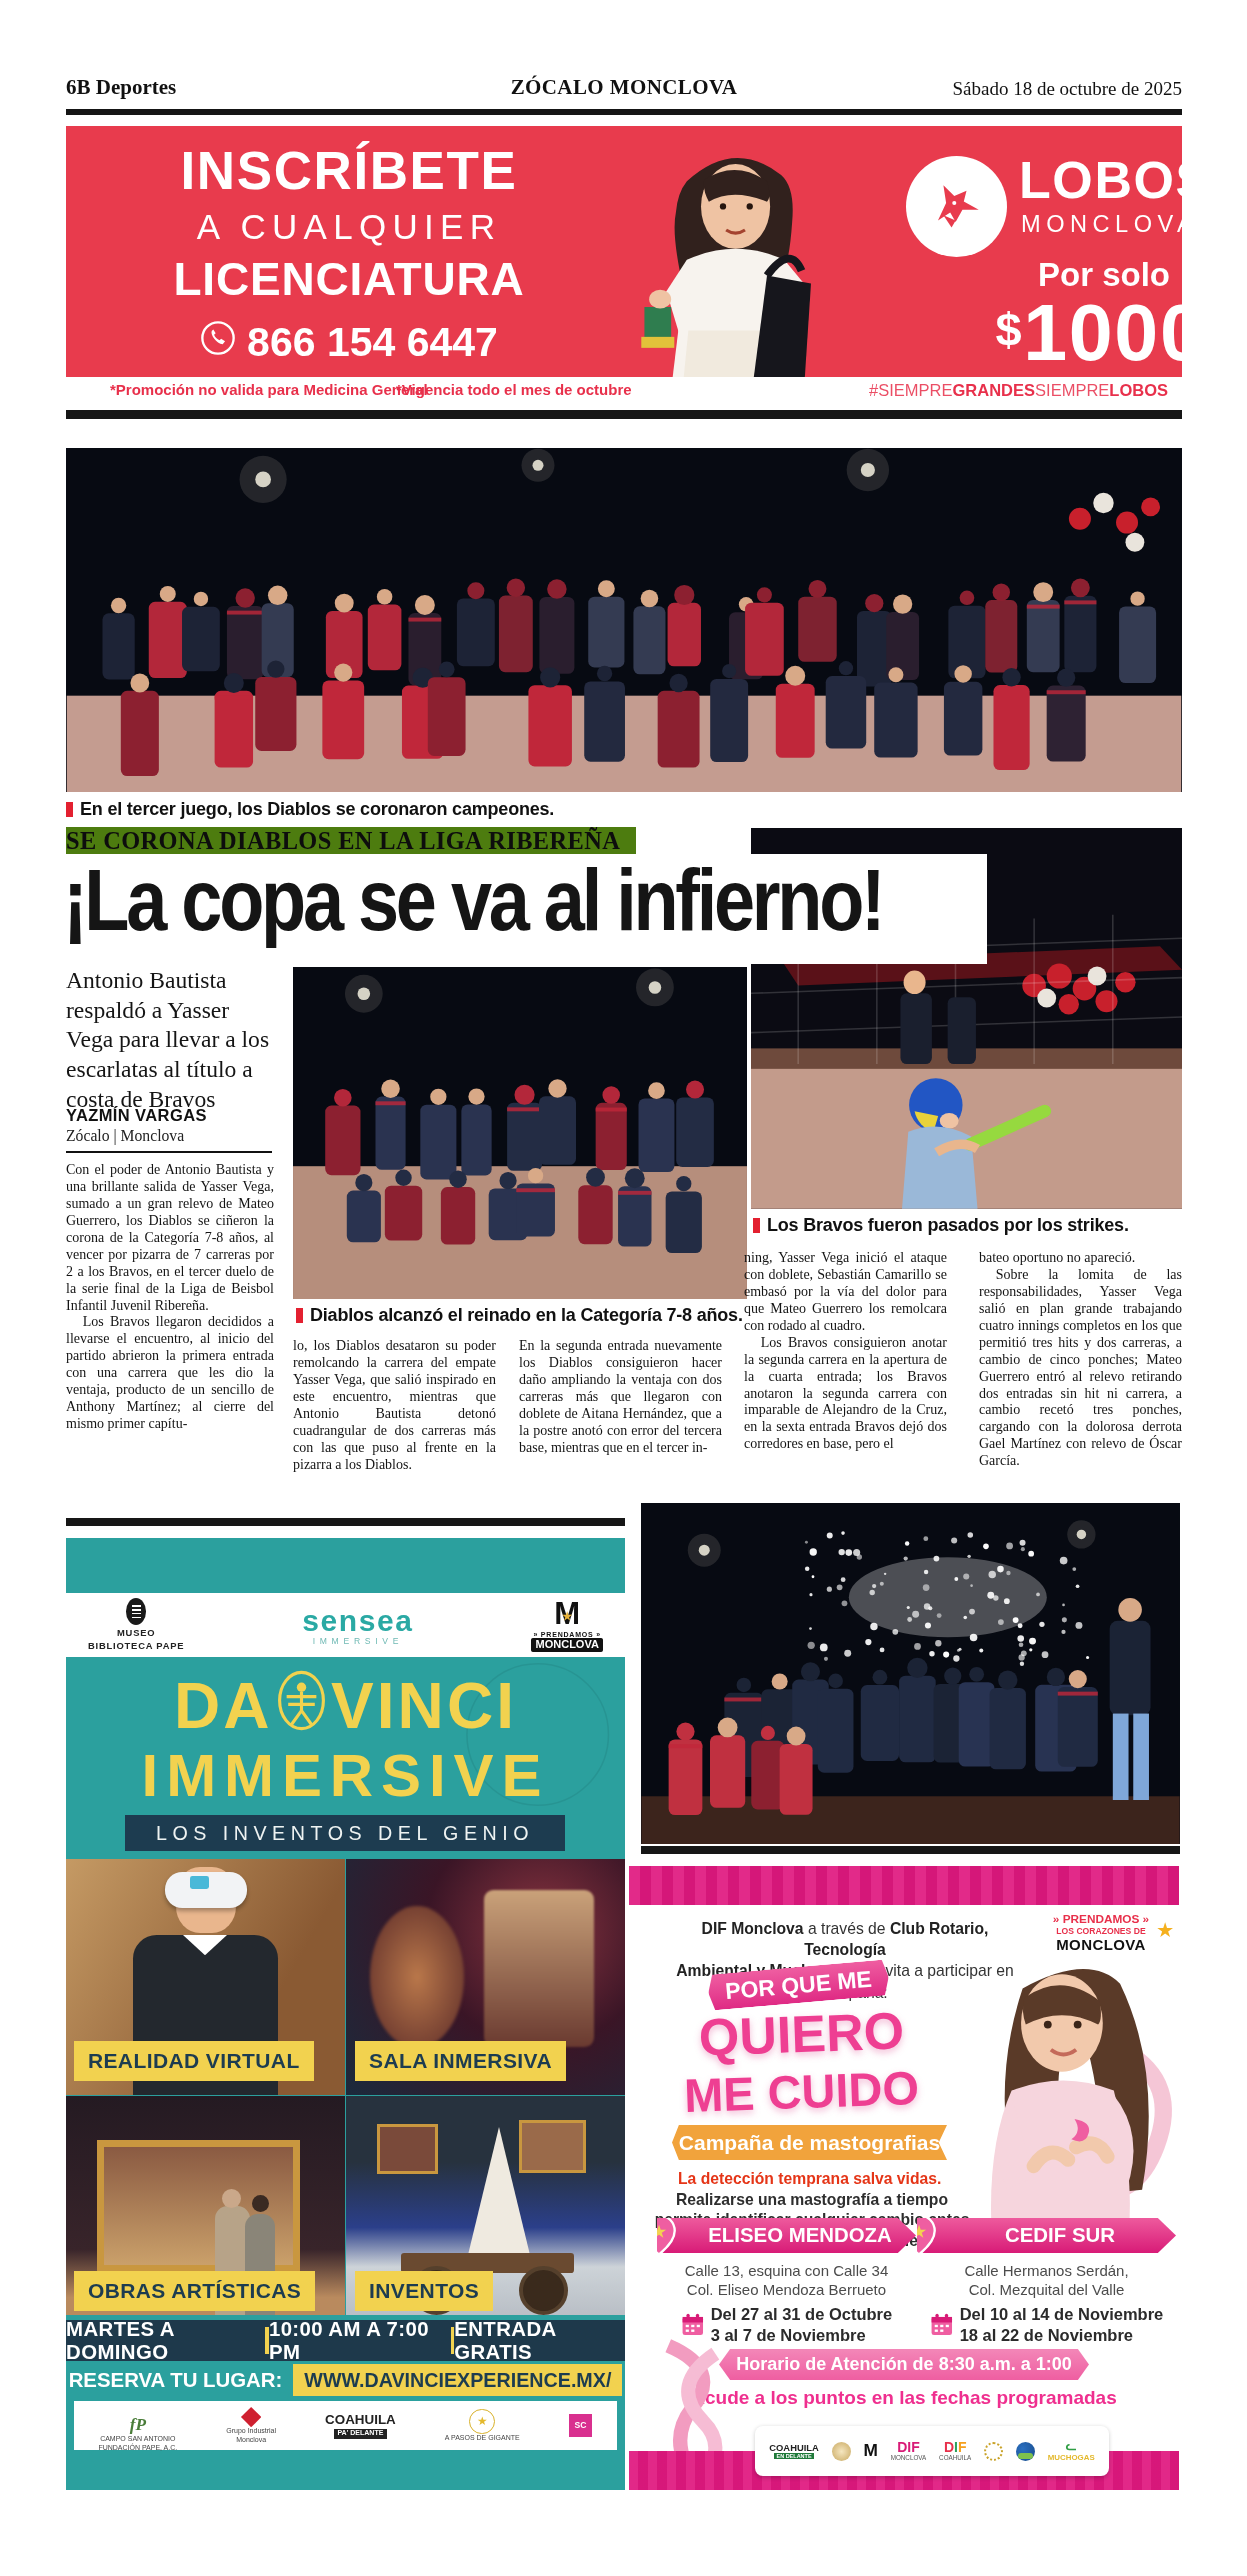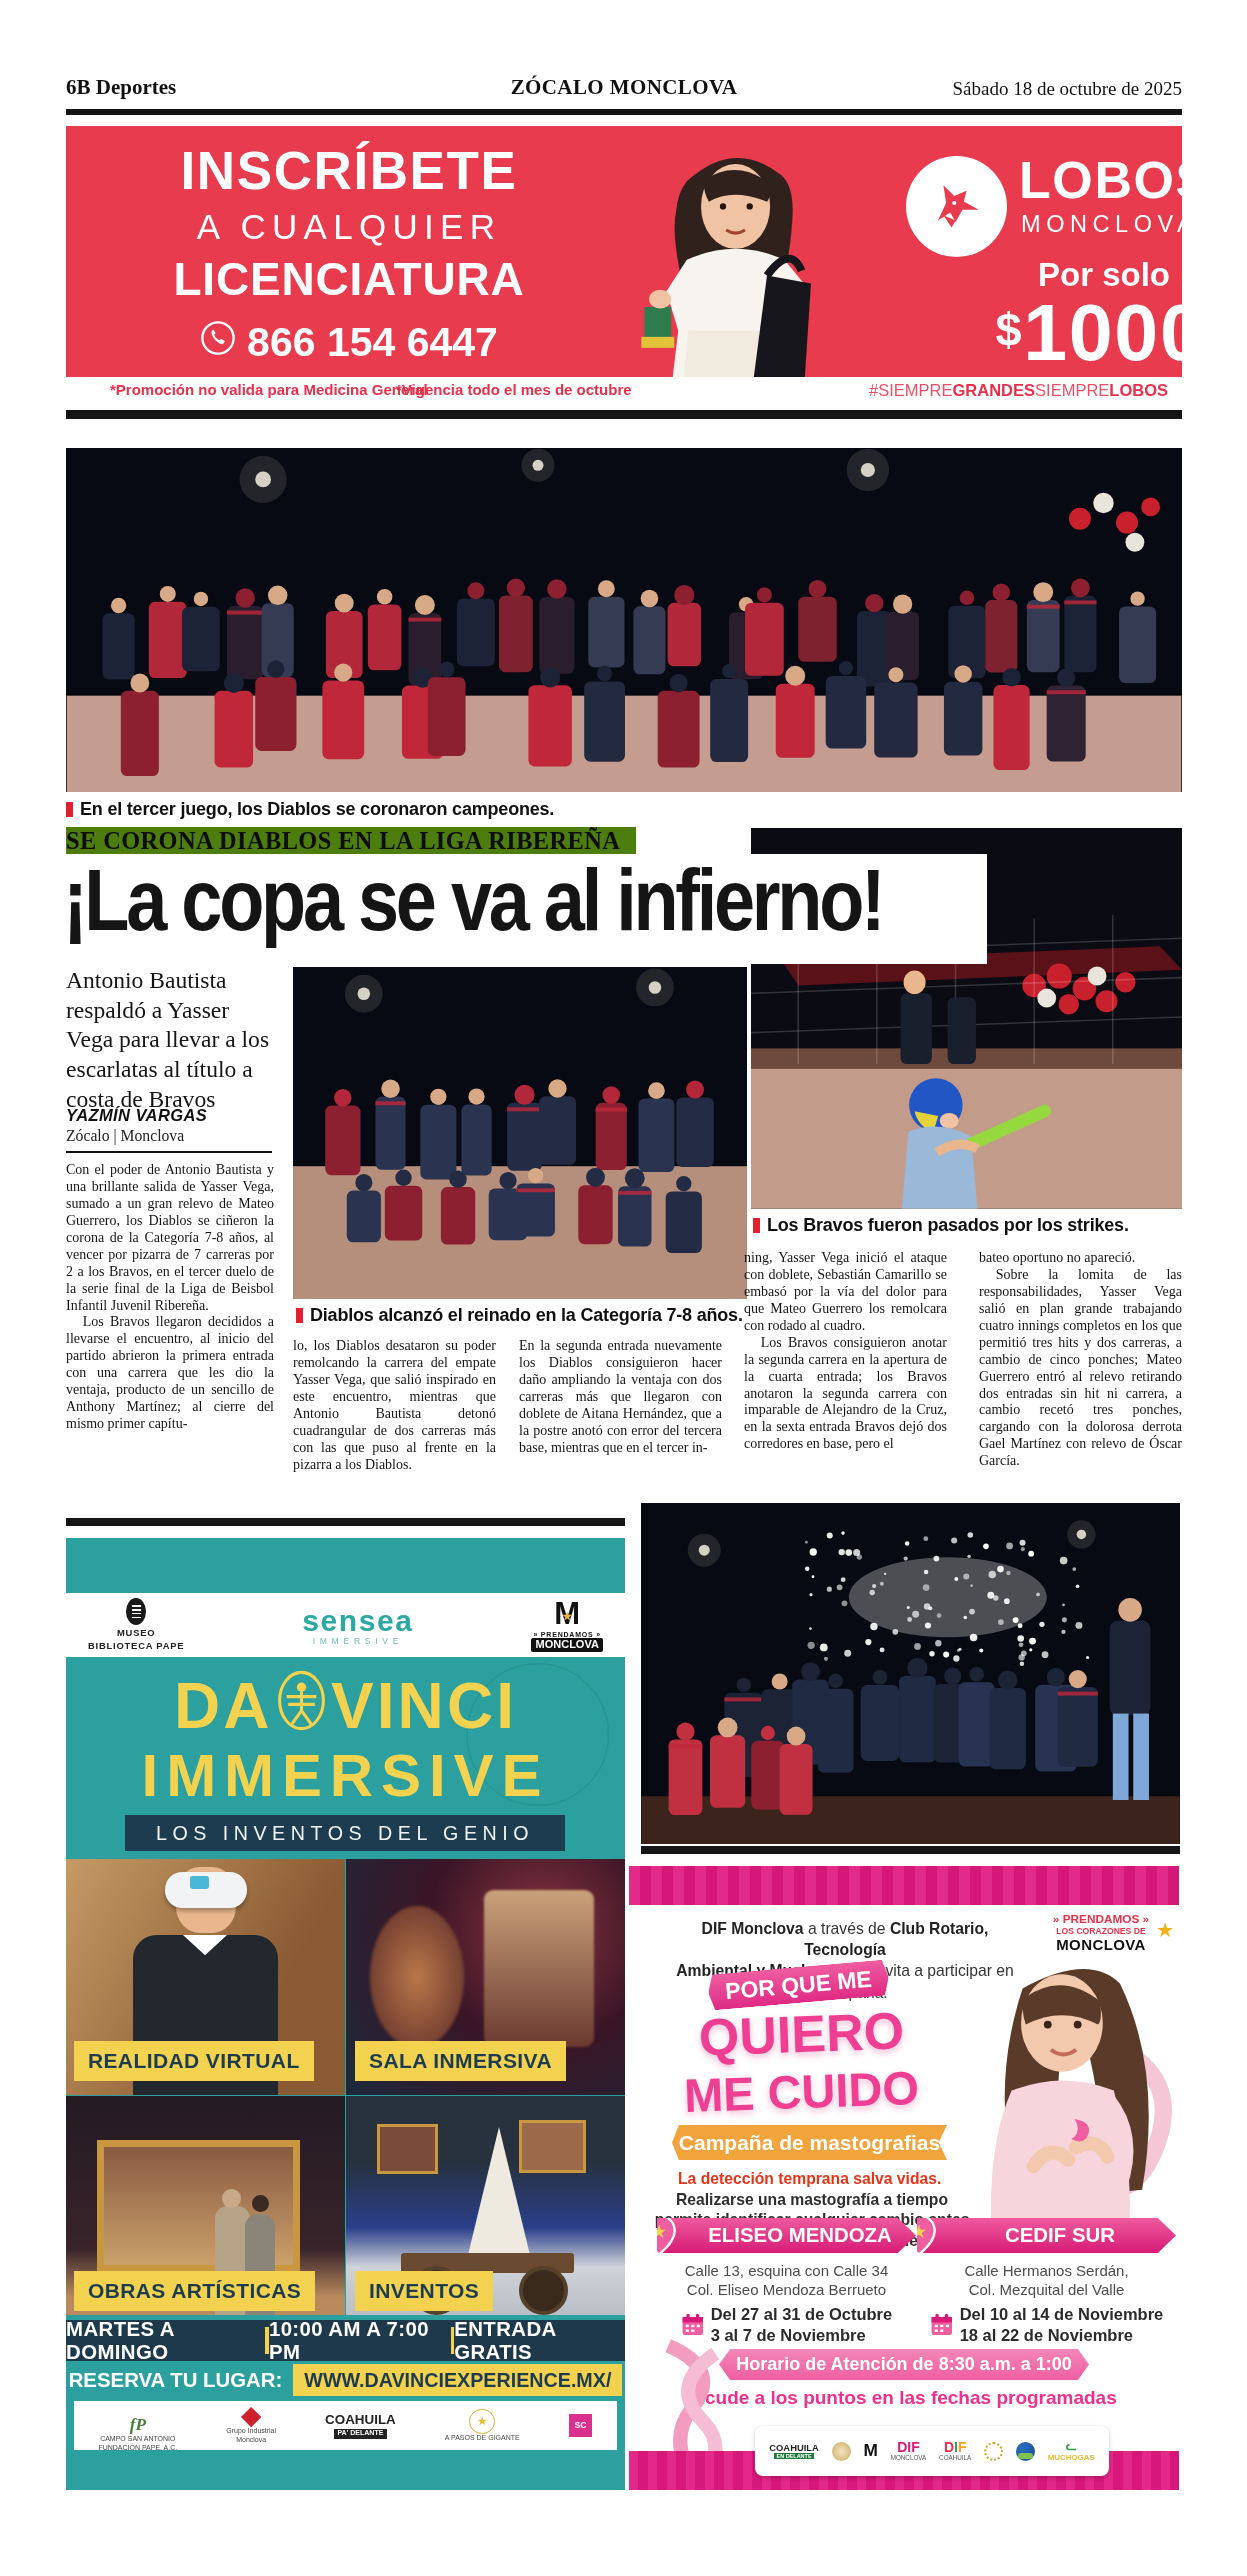--- a/index.html
+++ b/index.html
@@ -41,21 +41,21 @@
   .caption .sq{display:inline-block;width:7px;height:15px;background:#e32030;margin-right:7px;vertical-align:-1.6px;}
 
   
   .kicker{left:66px;top:827px;font:700 24.4px "Liberation Serif",serif;color:#0d0d0d;letter-spacing:0.4px;background:#4d7c0f;padding-right:15.7px;}
   .headline-box{left:63px;top:854px;width:924px;height:110px;background:#fff;z-index:3;}
   .headline{display:inline-block;transform:scaleX(.84);transform-origin:left top;
             font-size:88px;font-weight:800;color:#151515;letter-spacing:-3.9px;line-height:1.05;white-space:nowrap;}
 
   
   .deck{left:66px;top:966px;width:211px;font:400 23.6px "Liberation Serif",serif;color:#151515;line-height:1.26;}
-  .byline{left:66px;top:1106px;font-size:16.5px;font-weight:700;color:#111;letter-spacing:0.4px;font-style:italic;}
+  .byline{left:66px;top:1106px;font-size:16.5px;font-weight:700;color:#111;letter-spacing:0.4px;}
   .bysrc{left:66px;top:1127px;font:400 15.7px "Liberation Serif",serif;color:#222;}
   .byrule{left:66px;top:1151px;width:206px;height:1.6px;background:#111;}
   .bodycol{font:400 14px "Liberation Serif",serif;color:#141414;line-height:1.21;text-align:justify;}
   .bodycol p{margin:0;}
   .bodycol p + p{text-indent:1.2em;}
 
   
   .dv{left:66px;top:1538px;width:559px;height:952px;background:#2ba09e;overflow:hidden;color:#fff;}
   .dv-sketch{position:absolute;inset:0;opacity:.14;}
   .dv-white{left:0;top:55px;width:100%;height:64px;background:#fff;display:flex;align-items:center;justify-content:space-between;padding:0 22px;box-sizing:border-box;}

